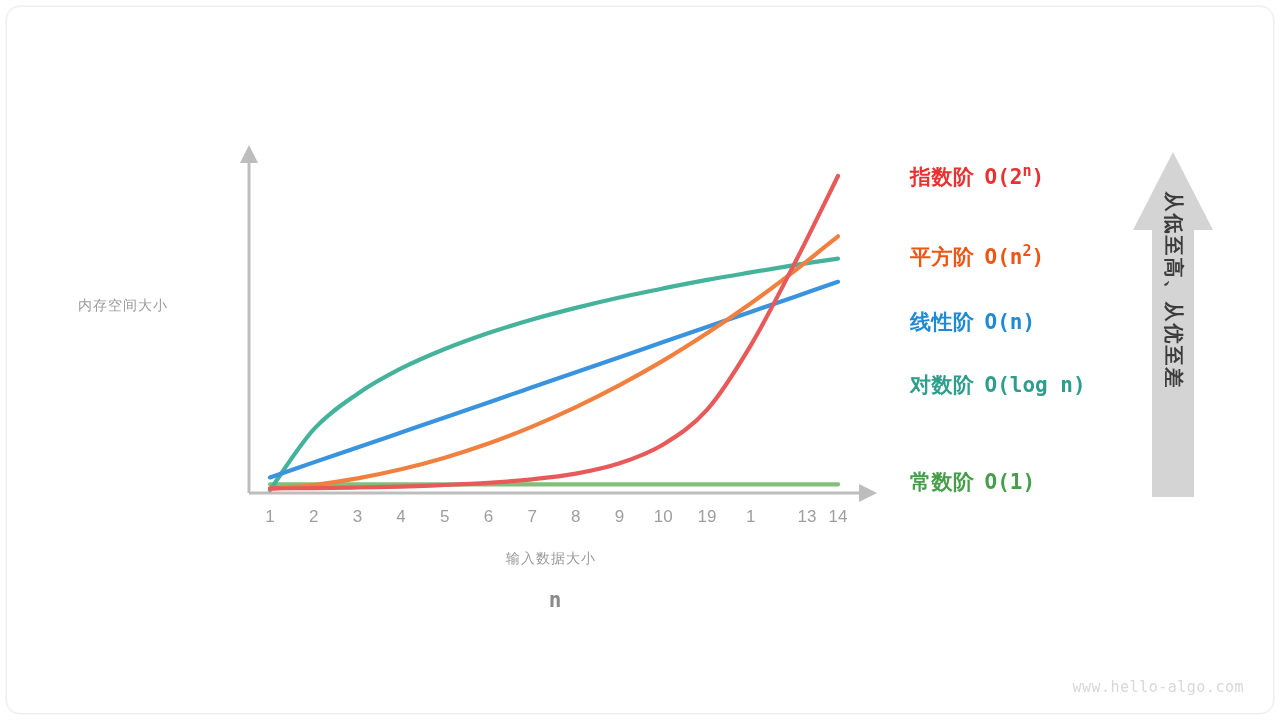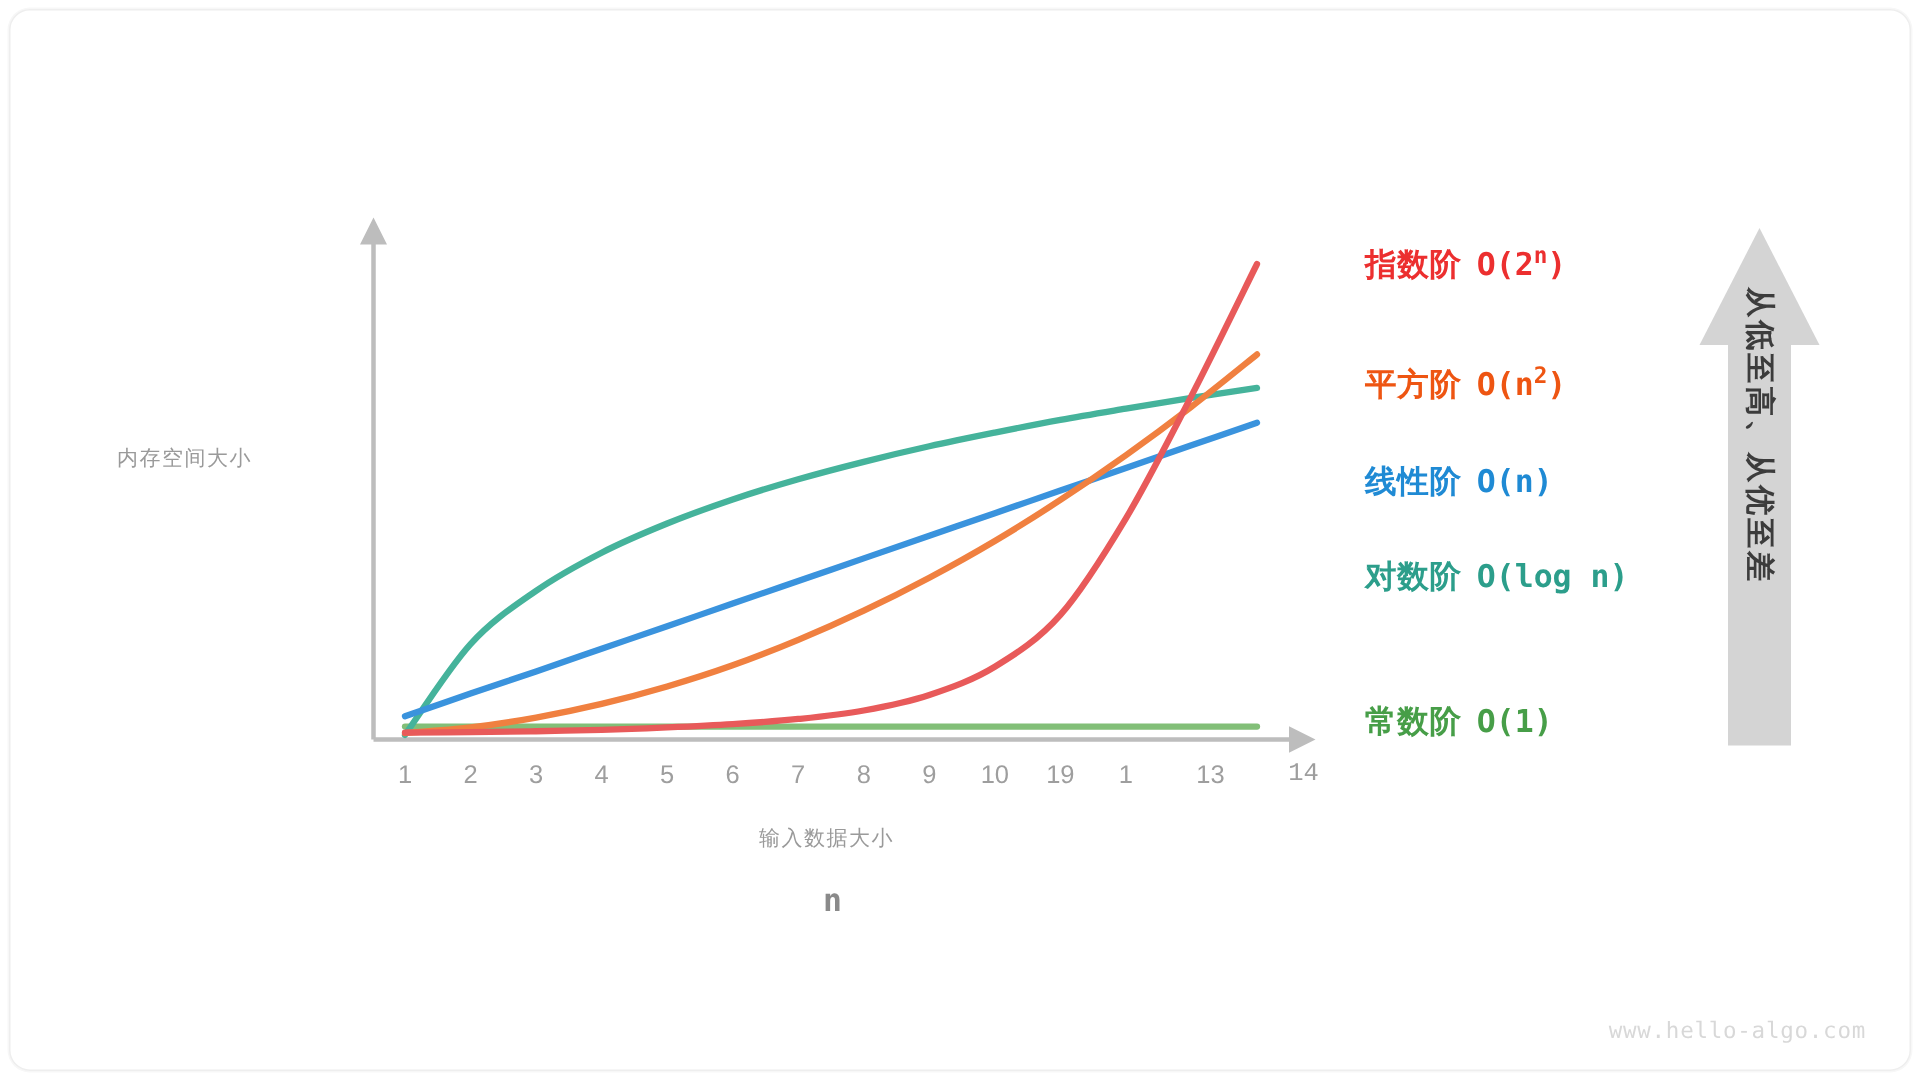--- a/index.html
+++ b/index.html
@@ -210,21 +210,21 @@
       <div class="tick-label" style="left: 386.077px;">4</div>
       <div class="tick-label" style="left: 429.769px;">5</div>
       <div class="tick-label" style="left: 473.462px;">6</div>
       <div class="tick-label" style="left: 517.154px;">7</div>
       <div class="tick-label" style="left: 560.846px;">8</div>
       <div class="tick-label" style="left: 604.538px;">9</div>
       <div class="tick-label" style="left: 648.231px;">10</div>
       <div class="tick-label" style="left: 691.923px;">19</div>
       <div class="tick-label" style="left: 735.615px;">1</div>
       <div class="tick-label" style="left: 792px;">13</div>
-      <div class="tick-label" style="left: 854px; font-family: Liberation Mono, monospace;">14</div>
+      <div class="tick-label" style="left: 823px;">14</div>
     </div>
 
   <div class="axis-label" id="ylabel">内存空间大小</div>
   <div class="axis-label" id="xlabel">
     <span id="xlabel-inner">输入数据大小</span>
   </div>
   <div id="xvar">n</div>
 
   <div id="legend">
       <div class="legend-item" style="top: 166px; color: rgb(236, 47, 47);"><span class="legend-cn">指数阶</span><span class="legend-big-o">O(2<sup>n</sup>)</span></div>

